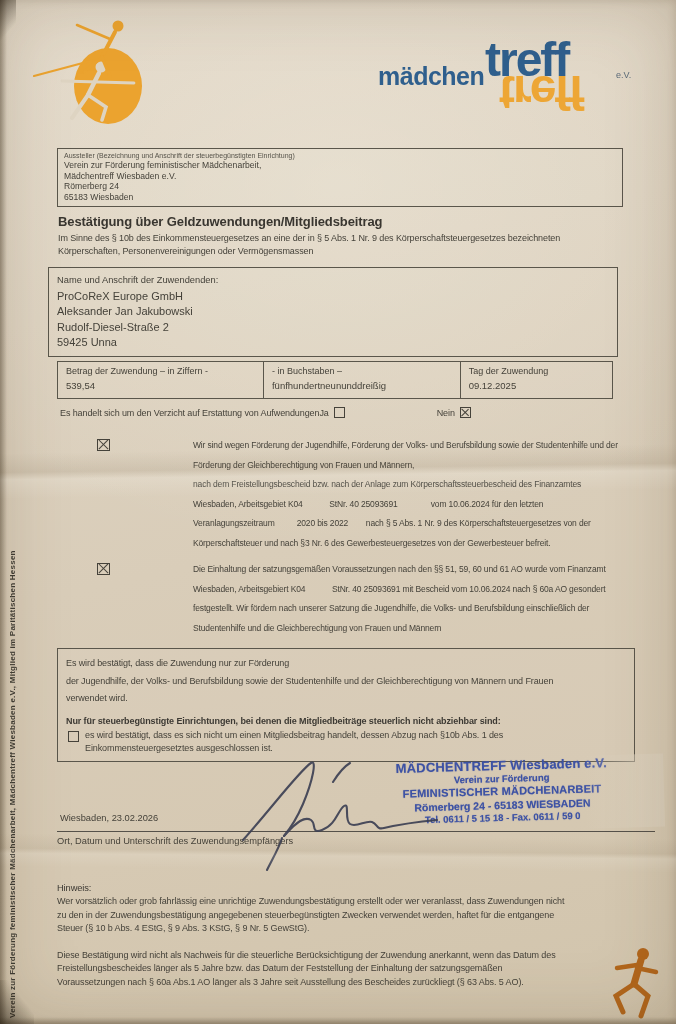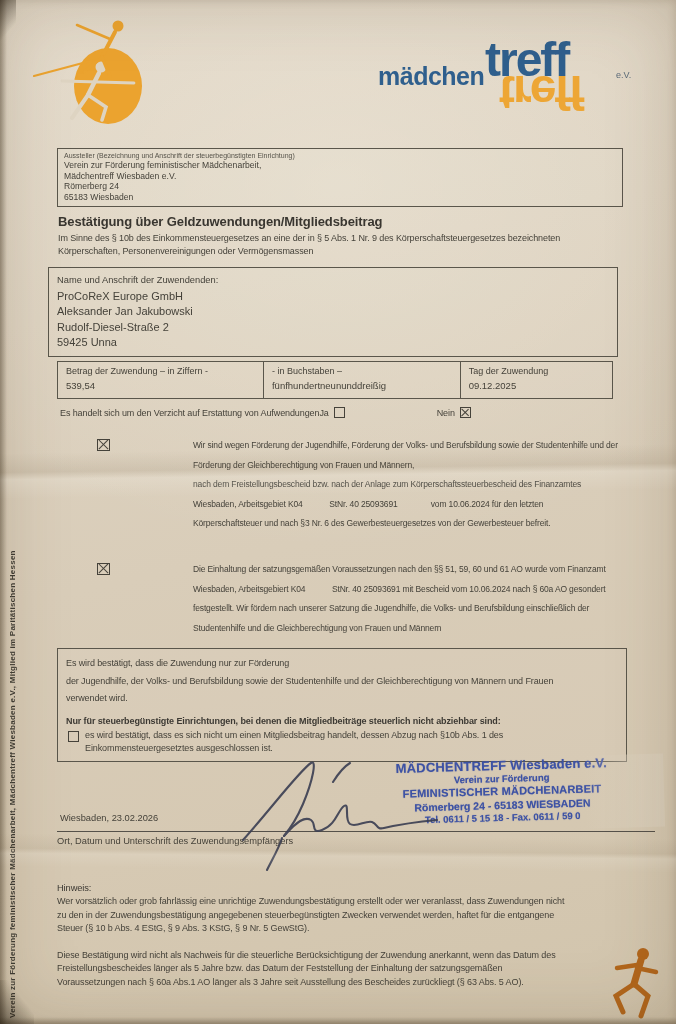--- a/index.html
+++ b/index.html
@@ -69,21 +69,21 @@
   .cb.checked::before,.cb.checked::after{content:""; position:absolute; left:-8%; top:calc(50% - 0.6px); width:116%; height:1.2px; background:#45423a;}
   .cb.checked::before{transform:rotate(45deg);}
   .cb.checked::after{transform:rotate(-45deg);}
 
   .statement{left:97px; top:436px; width:545px;}
   .statement-2{top:560px;}
   .stmt-box{position:absolute; left:0; top:3px;}
   .stmt-text{margin-left:96px; font-size:8.5px; letter-spacing:-0.15px;}
   .stmt-line{line-height:19.5px;}
 
-  .confirm-box{left:57px; top:648px; width:552px; padding:6px 8px 7px 8px; font-size:9px; letter-spacing:-0.1px;}
+  .confirm-box{left:57px; top:648px; width:552px; padding:6px 16px 7px 8px; font-size:9px; letter-spacing:-0.1px;}
   .confirm-line{line-height:17.5px;}
   .confirm-bold{font-weight:bold; margin-top:7px; line-height:12.5px; color:#3c3933;}
   .member-row{display:flex; margin-top:2px;}
   .member-row .cb{margin:2px 6px 0 2px;}
   .member-lines{line-height:12.5px;}
 
   .stamp{left:352px; top:758px; width:300px; text-align:center; color:#3d52a4; transform:rotate(-1.6deg);
     text-shadow:0 0 1px rgba(61,82,164,0.55); z-index:5;}
   .stamp-l1{font-size:13px; font-weight:bold; letter-spacing:0.2px; line-height:15px;}
   .stamp-l2{font-size:9.5px; font-weight:bold; line-height:12px;}
@@ -187,20 +187,21 @@
     <span class="cb checked"></span>
   </div>
 
   <div class="doc statement">
     <span class="cb big checked stmt-box"></span>
     <div class="stmt-text">
       <div class="stmt-line prewrap">Wir sind wegen Förderung der Jugendhilfe, Förderung der Volks- und Berufsbildung sowie der Studentenhilfe und der</div>
       <div class="stmt-line prewrap">Förderung der Gleichberechtigung von Frauen und Männern,</div>
       <div class="stmt-line prewrap">nach dem Freistellungsbescheid bzw. nach der Anlage zum Körperschaftssteuerbescheid des Finanzamtes</div>
       <div class="stmt-line prewrap">Wiesbaden, Arbeitsgebiet K04            StNr. 40 25093691               vom 10.06.2024 für den letzten</div>
+      <div class="stmt-line prewrap">Veranlagungszeitraum          2020 bis 2022        nach § 5 Abs. 1 Nr. 9 des Körperschaftsteuergesetzes von der</div>
       <div class="stmt-line prewrap">Körperschaftsteuer und nach §3 Nr. 6 des Gewerbesteuergesetzes von der Gewerbesteuer befreit.</div>
     </div>
   </div>
 
   <div class="doc statement statement-2">
     <span class="cb big checked stmt-box"></span>
     <div class="stmt-text">
       <div class="stmt-line prewrap">Die Einhaltung der satzungsgemäßen Voraussetzungen nach den §§ 51, 59, 60 und 61 AO wurde vom Finanzamt</div>
       <div class="stmt-line prewrap">Wiesbaden, Arbeitsgebiert K04            StNr. 40 25093691 mit Bescheid vom 10.06.2024 nach § 60a AO gesondert</div>
       <div class="stmt-line prewrap">festgestellt. Wir fördern nach unserer Satzung die Jugendhilfe, die Volks- und Berufsbildung einschließlich der</div>

